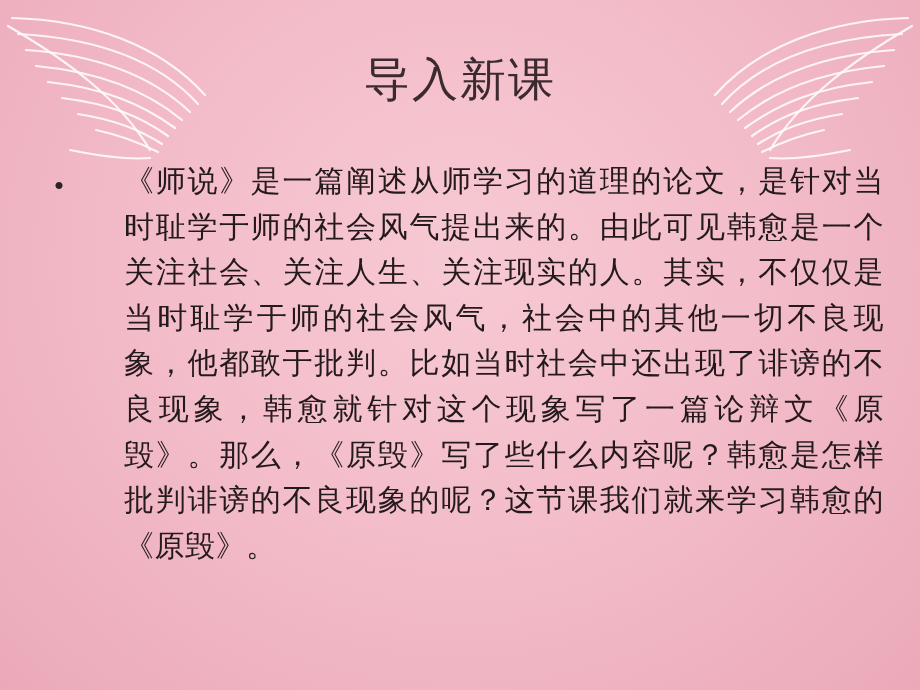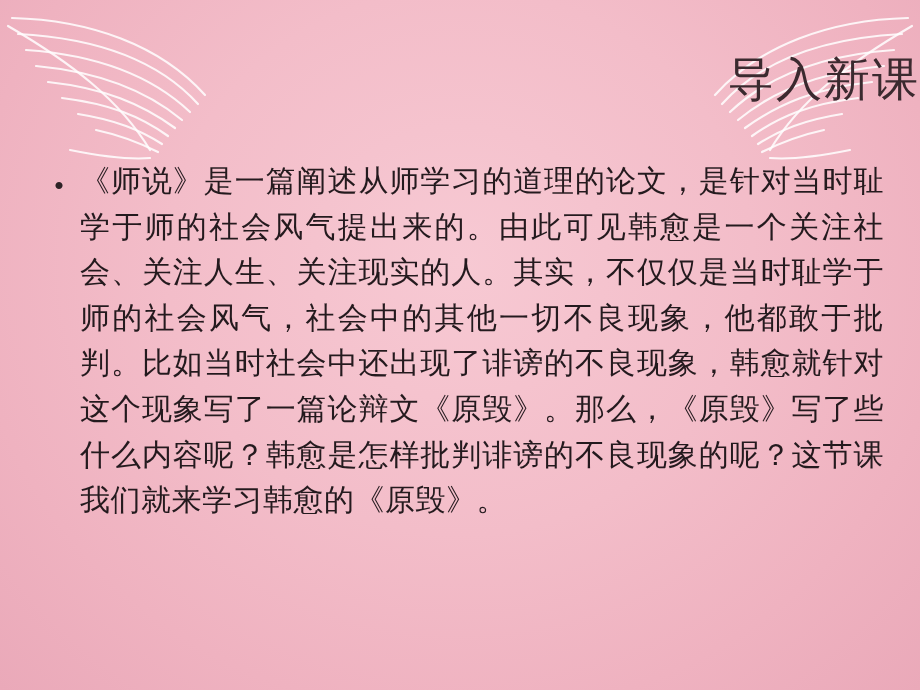--- a/index.html
+++ b/index.html
@@ -25,21 +25,21 @@
     left: 0;
     width: 920px;
     height: 220px;
     pointer-events: none;
   }
   .title {
     position: absolute;
     top: 52px;
     left: 0;
     width: 920px;
-    text-align: right;
+    text-align: center;
     font-size: 46px;
     line-height: 1.2;
     color: #3b2a2f;
     font-family: "Liberation Serif", serif;
     letter-spacing: 2px;
   }
   .body-block {
     position: absolute;
     top: 158px;
     left: 38px;
@@ -57,20 +57,21 @@
   }
   .bullet-text {
     flex: 1 1 auto;
     font-size: 30px;
     line-height: 1.52;
     color: #241a1e;
     text-align: justify;
     text-indent: 0;
     letter-spacing: 0.5px;
     font-family: "Liberation Serif", serif;
+    margin-left: 44px;
   }
 </style>
 </head>
 <body>
 
 <div class="slide">
 
   <svg class="wings" viewBox="0 0 920 220" xmlns="http://www.w3.org/2000/svg">
     <g fill="none" stroke="#ffffff" stroke-opacity="0.85" stroke-width="2.2" stroke-linecap="round">
       <path d="M12 18 C 90 20, 160 45, 205 95"></path>

